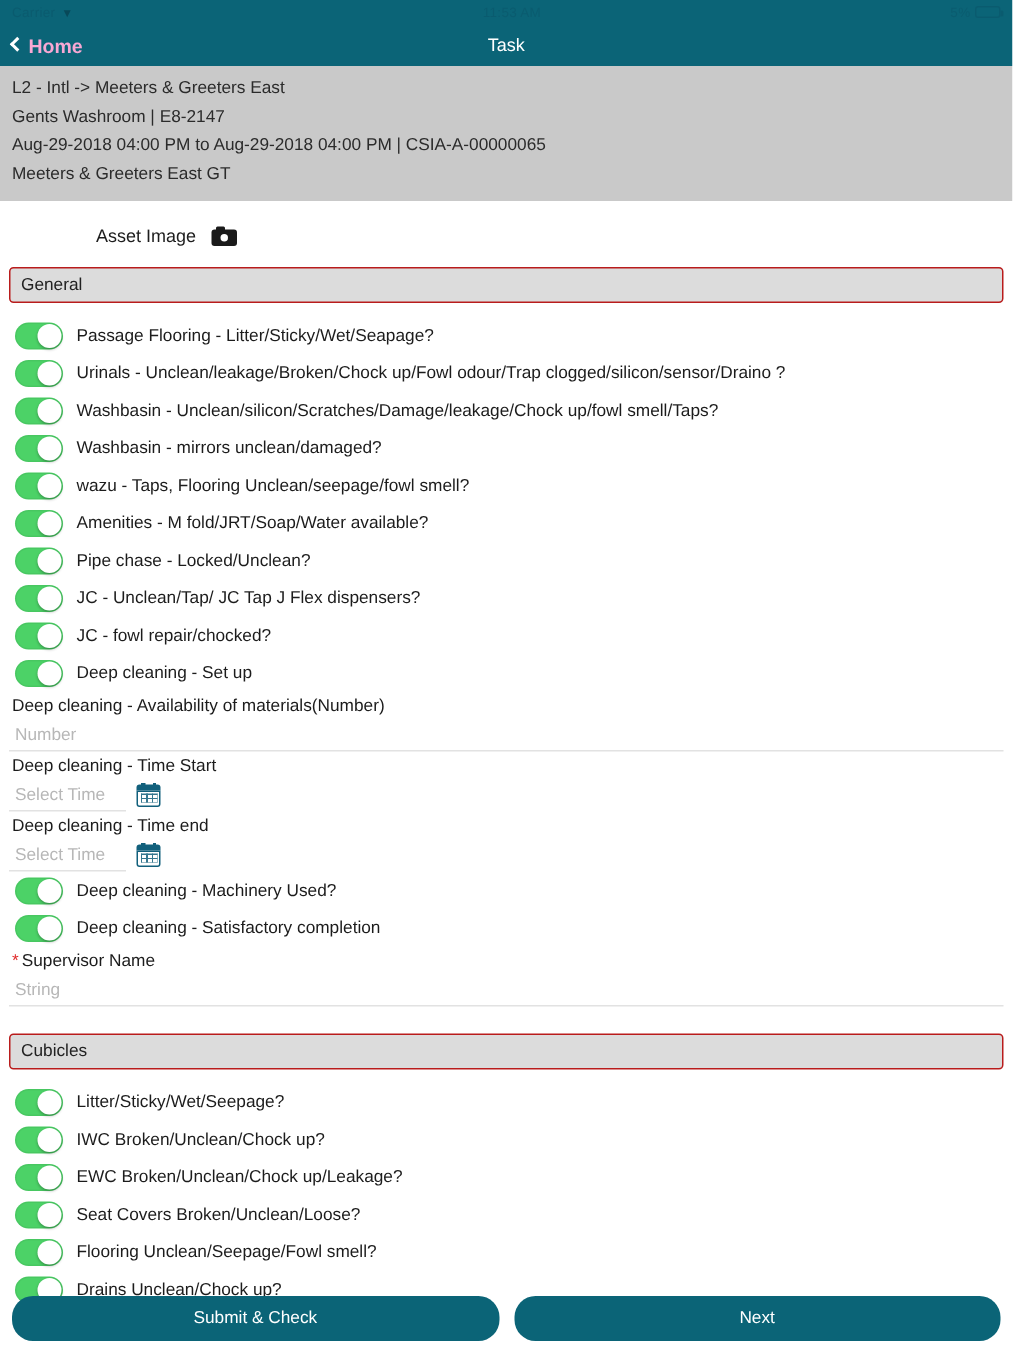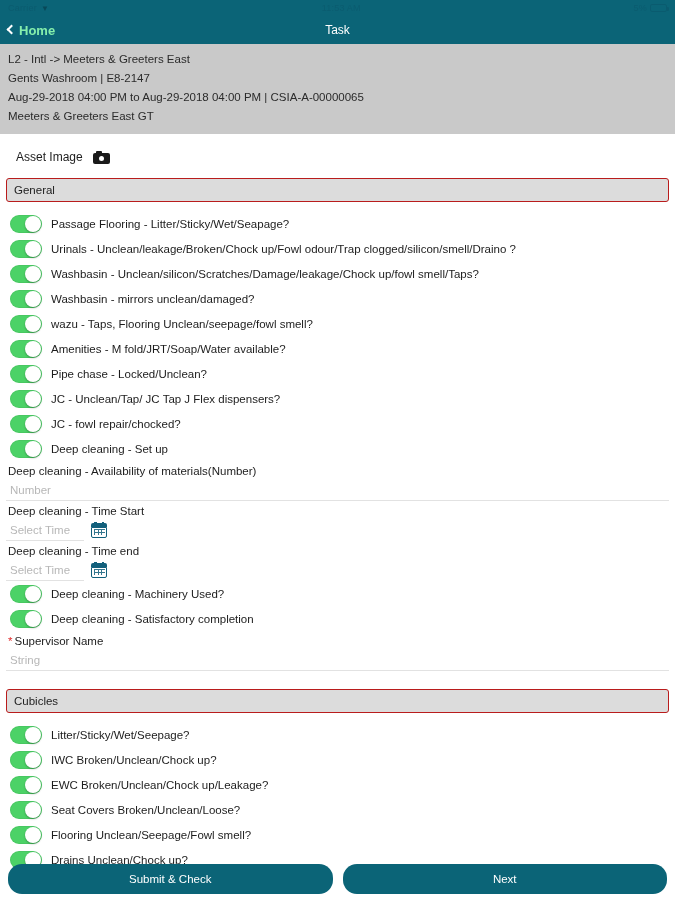--- a/index.html
+++ b/index.html
@@ -32,21 +32,21 @@
     background:#0a5468; border-radius: 0 1px 1px 0;
   }
 
   
   .navbar {
     height: 28px; background: #0b6477; color: #fff;
     display: flex; align-items: center; position: relative;
   }
   .nav-back {
     display: flex; align-items: center; gap: 3px;
-    padding-left: 8px; font-size: 13px; font-weight: 700; color:#86efac;
+    padding-left: 8px; font-size: 13px; font-weight: 700; color:#f9a8d4;
   }
   .chevron-left {
     display:inline-block; width:7px; height:7px;
     border-left: 2.2px solid #fff; border-bottom: 2.2px solid #fff;
     transform: rotate(45deg); margin-right: 1px; margin-bottom: 1px;
   }
   .nav-title {
     position: absolute; left: 0; right: 0; text-align: center;
     font-size: 12px; font-weight: 400; pointer-events: none;
   }
@@ -56,20 +56,21 @@
     background: #c9c9c9; color: #2b2b2b;
     padding: 6px 8px 8px 8px;
     font-size: 11.5px; line-height: 19px;
   }
   .infoblock div { white-space: nowrap; }
 
   
   .asset-row {
     display: flex; align-items: center; gap: 10px;
     padding: 16px 0 14px 16px;
+    margin-left: 48px;
   }
   .asset-label { font-size: 12px; color: #1d1d1d; }
   .cam-icon { width: 17px; height: 13px; position: relative; }
   .cam-body {
     position:absolute; left:0; bottom:0; width:17px; height:11px;
     background:#1a1a1a; border-radius:2px;
   }
   .cam-bump {
     position:absolute; left:3px; top:0; width:6px; height:3px;
     background:#1a1a1a; border-radius:1px 1px 0 0;
@@ -210,21 +211,21 @@
   <div class="toggle-row">
     <span class="switch">
         <span class="knob"></span>
       </span>
     <span class="toggle-label">Passage Flooring - Litter/Sticky/Wet/Seapage?</span>
   </div>
   <div class="toggle-row">
     <span class="switch">
         <span class="knob"></span>
       </span>
-    <span class="toggle-label">Urinals - Unclean/leakage/Broken/Chock up/Fowl odour/Trap clogged/silicon/smell/Draino ?</span>
+    <span class="toggle-label">Urinals - Unclean/leakage/Broken/Chock up/Fowl odour/Trap clogged/silicon/sensor/Draino ?</span>
   </div>
   <div class="toggle-row">
     <span class="switch">
         <span class="knob"></span>
       </span>
     <span class="toggle-label">Washbasin - Unclean/silicon/Scratches/Damage/leakage/Chock up/fowl smell/Taps?</span>
   </div>
   <div class="toggle-row">
     <span class="switch">
         <span class="knob"></span>

